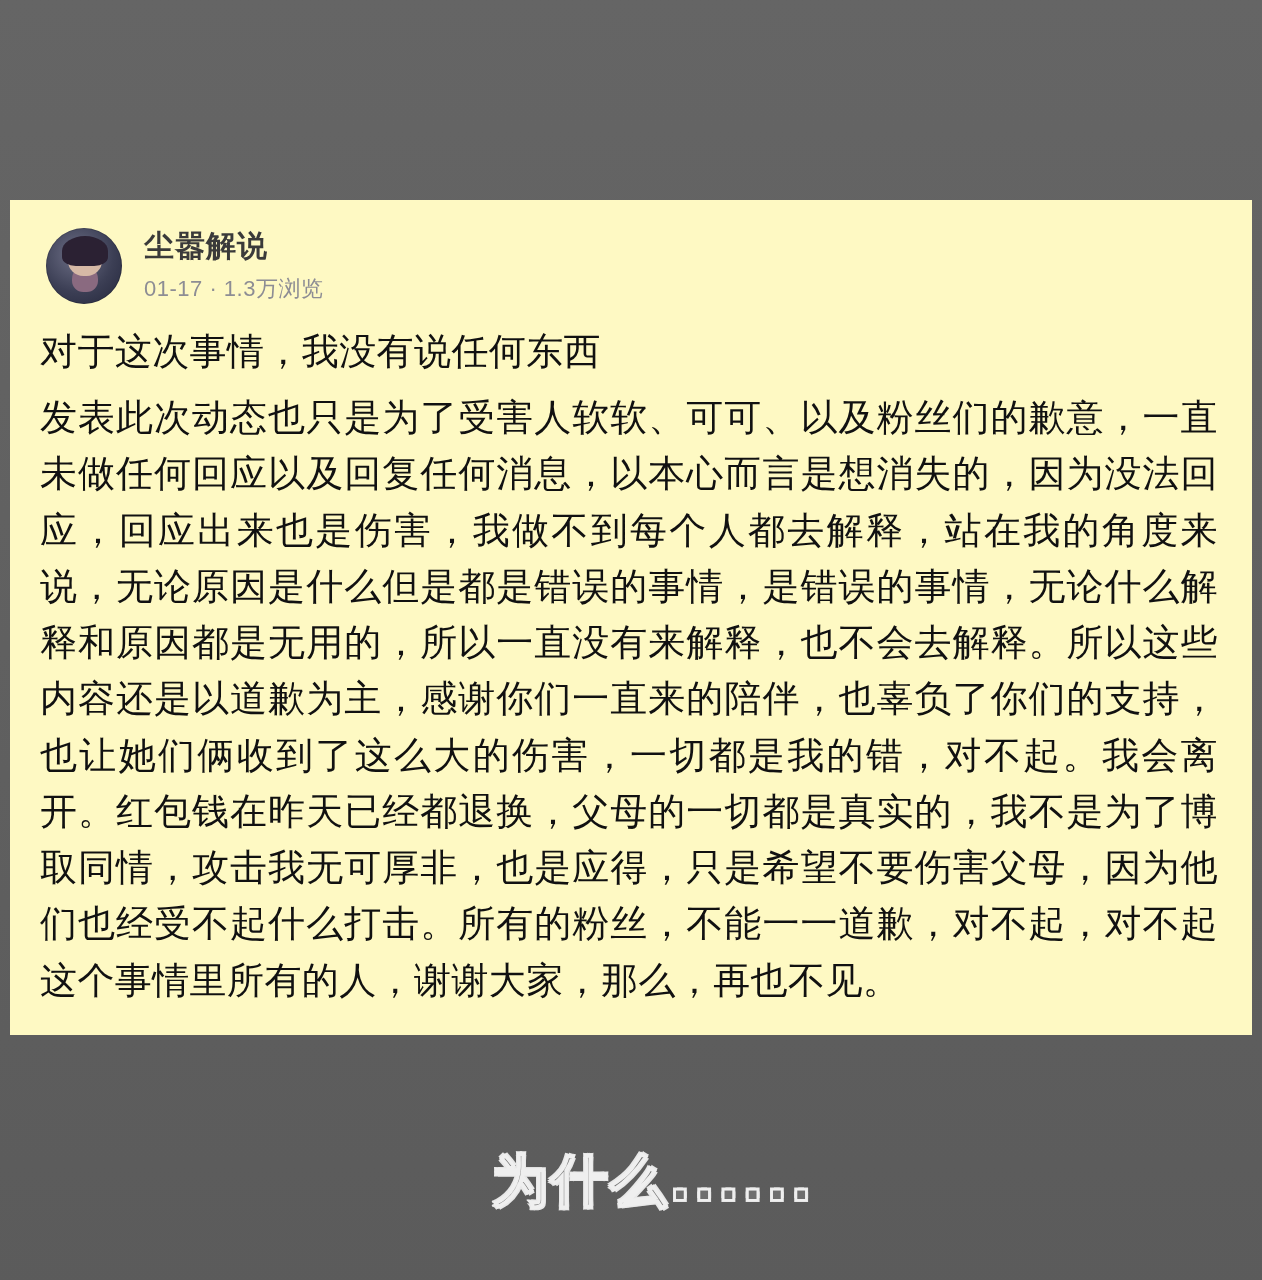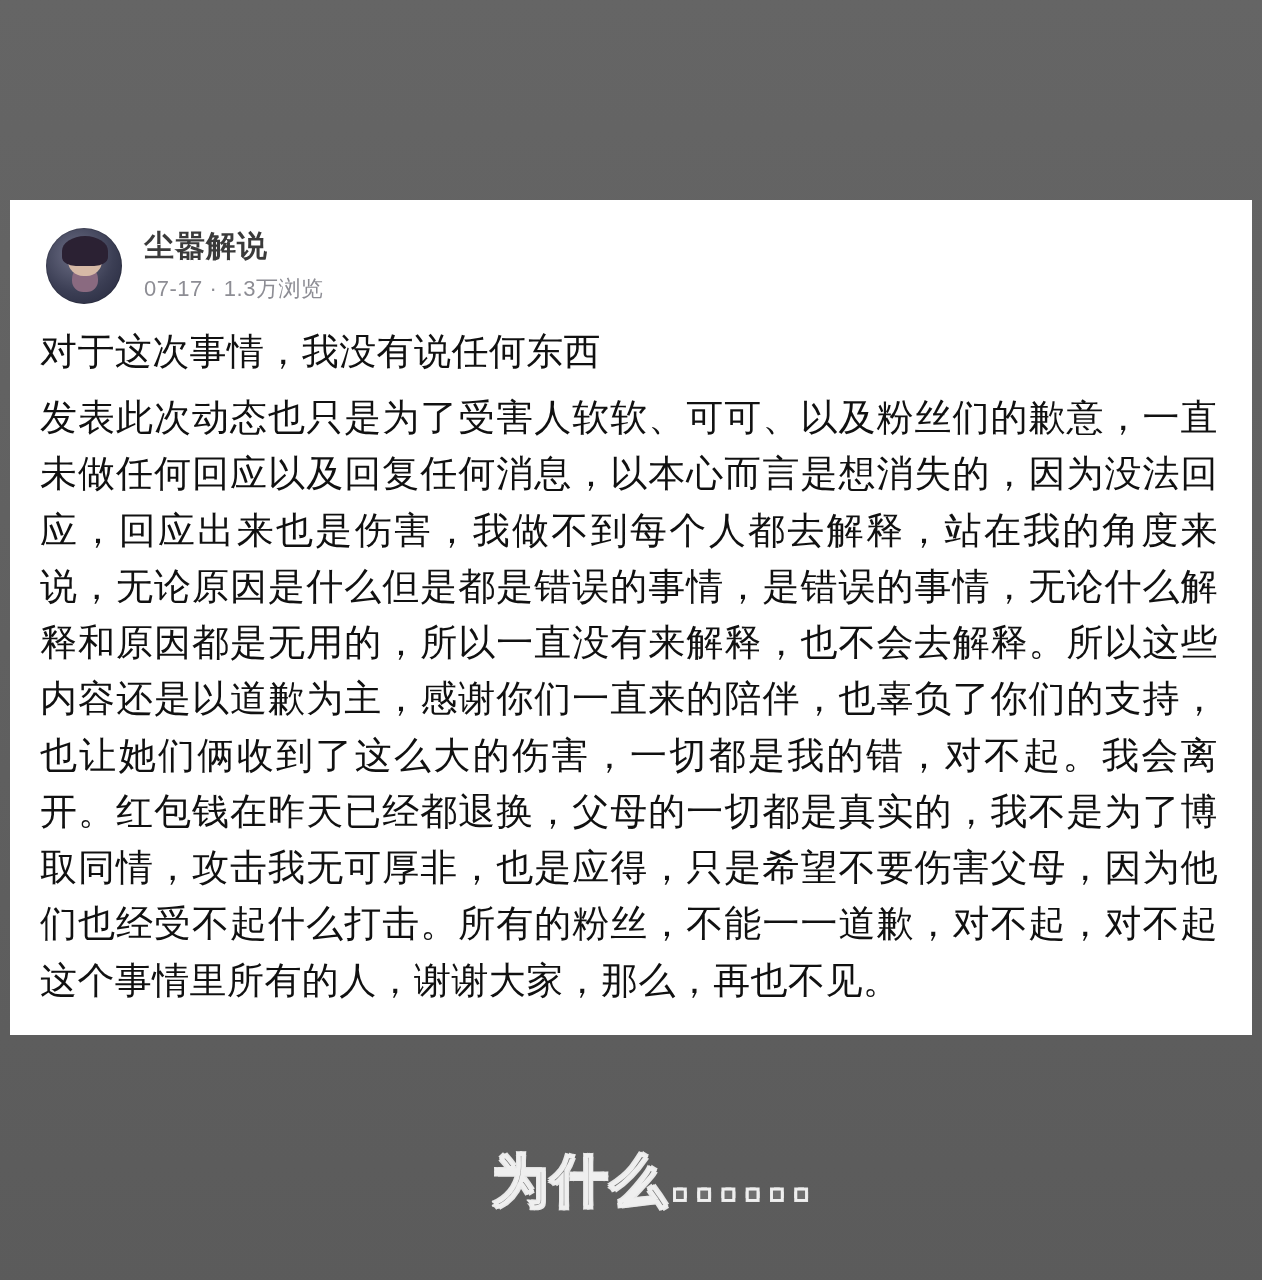--- a/index.html
+++ b/index.html
@@ -26,21 +26,21 @@
     inset: 0;
     background:
       linear-gradient(180deg, rgba(255,255,255,0.03) 0%, rgba(0,0,0,0.05) 100%);
     pointer-events: none;
   }
   .card {
     position: absolute;
     left: 10px;
     top: 200px;
     width: 1242px;
-    background: #ffffff;
+    background: #fef9c3;
     color: #1b1b1b;
     padding: 0;
     box-sizing: border-box;
   }
   .post-header {
     display: flex;
     align-items: center;
     padding: 28px 0 6px 36px;
   }
   .avatar {
@@ -151,21 +151,21 @@
 <div class="screen">
 
   <div class="top-band"></div>
 
   <div class="card">
 
     <div class="post-header">
       <div class="avatar"></div>
       <div class="meta">
         <div class="author">尘嚣解说</div>
-        <div class="subline">07-17 · 1.3万浏览</div>
+        <div class="subline">01-17 · 1.3万浏览</div>
       </div>
     </div>
 
     <div class="body-text">
       <p class="first-line">对于这次事情，我没有说任何东西</p>
       <p>发表此次动态也只是为了受害人软软、可可、以及粉丝们的歉意，一直未做任何回应以及回复任何消息，以本心而言是想消失的，因为没法回应，回应出来也是伤害，我做不到每个人都去解释，站在我的角度来说，无论原因是什么但是都是错误的事情，是错误的事情，无论什么解释和原因都是无用的，所以一直没有来解释，也不会去解释。所以这些内容还是以道歉为主，感谢你们一直来的陪伴，也辜负了你们的支持，也让她们俩收到了这么大的伤害，一切都是我的错，对不起。我会离开。红包钱在昨天已经都退换，父母的一切都是真实的，我不是为了博取同情，攻击我无可厚非，也是应得，只是希望不要伤害父母，因为他们也经受不起什么打击。所有的粉丝，不能一一道歉，对不起，对不起这个事情里所有的人，谢谢大家，那么，再也不见。</p>
     </div>
 
   </div>
 

